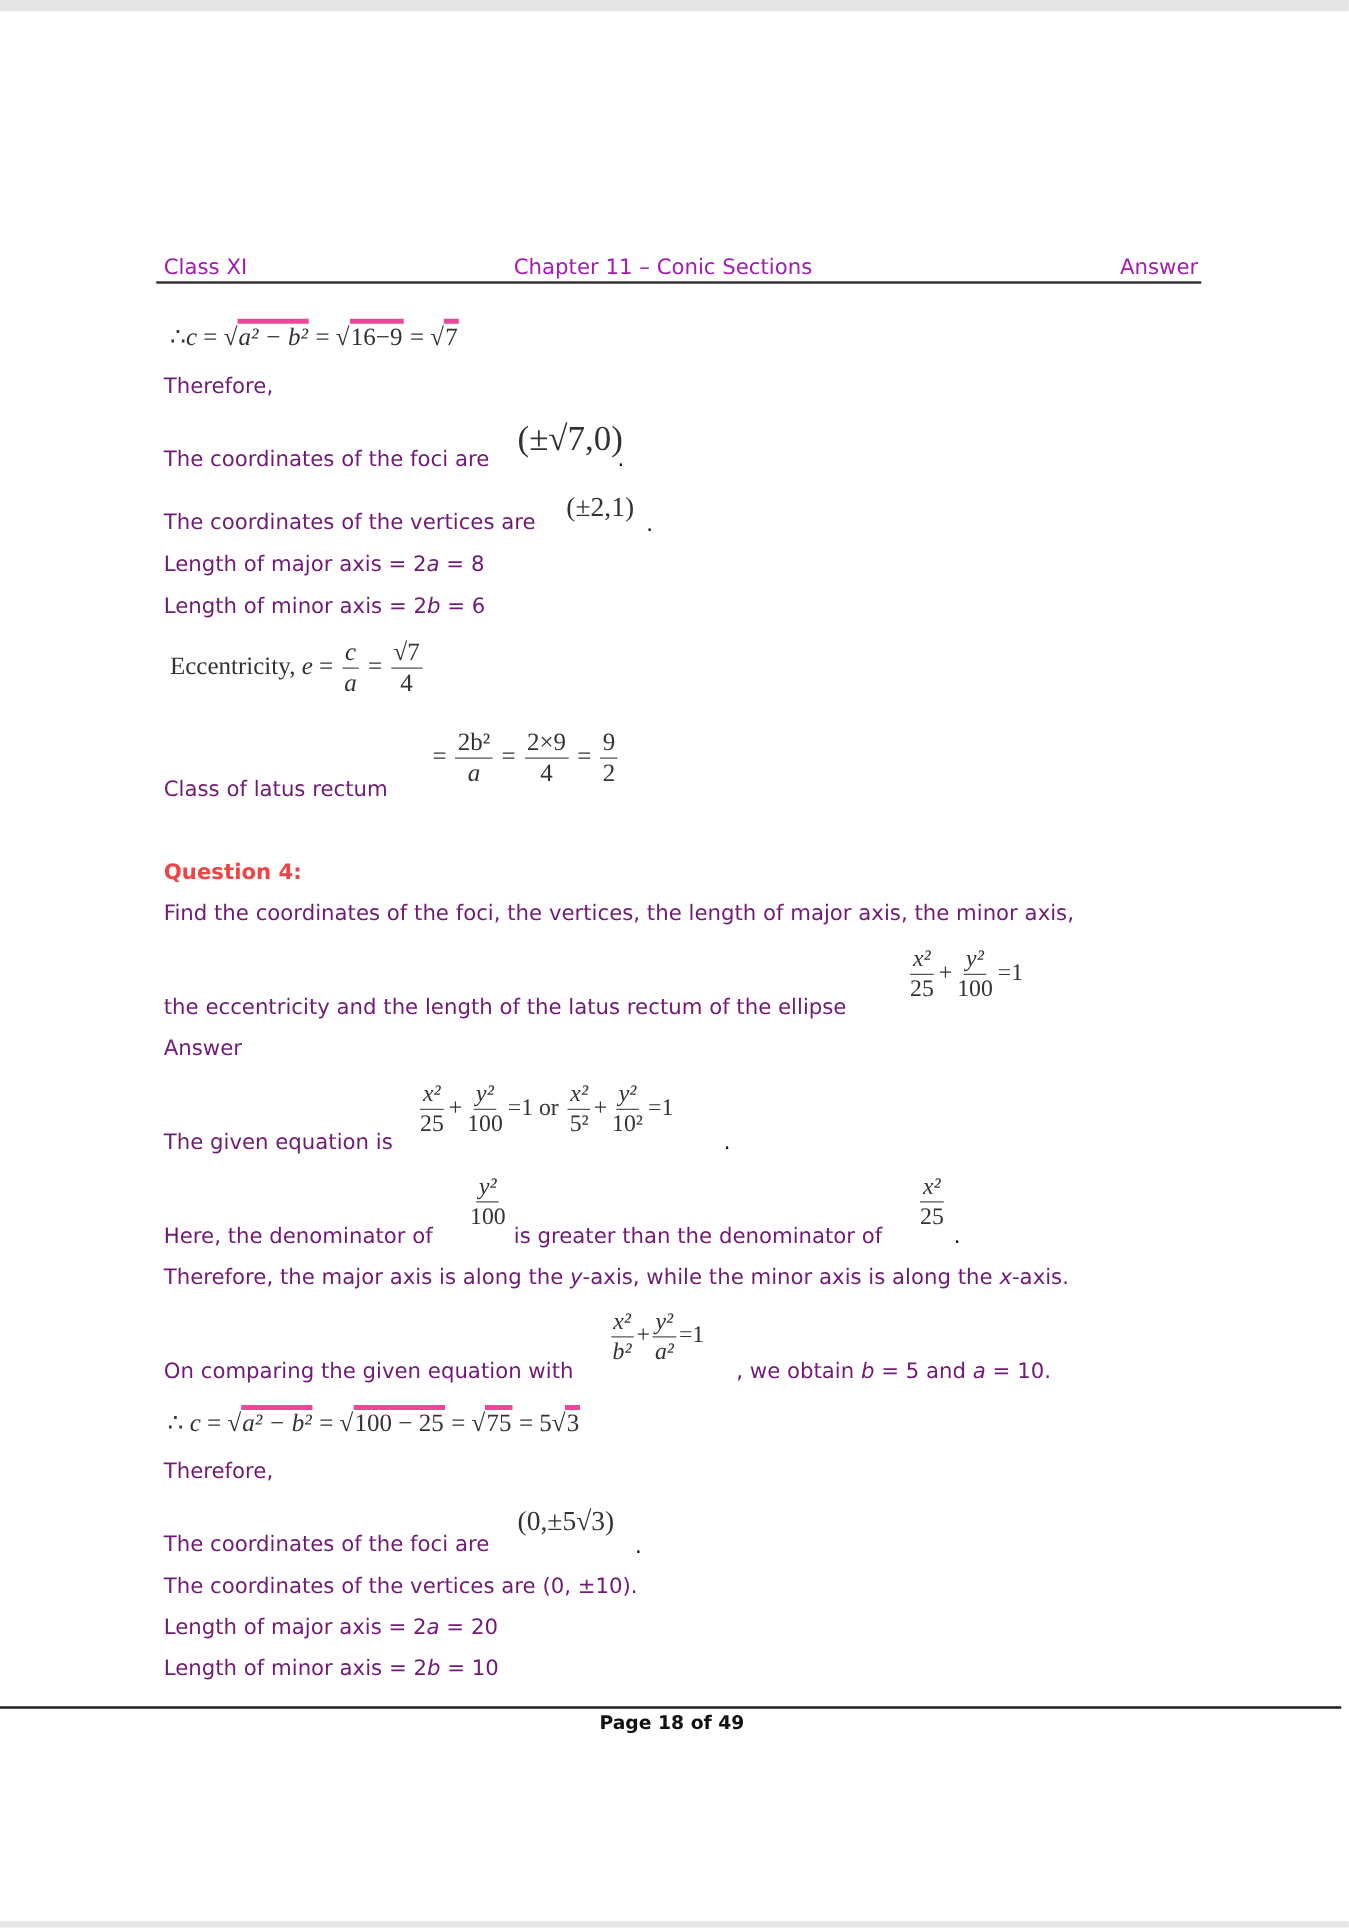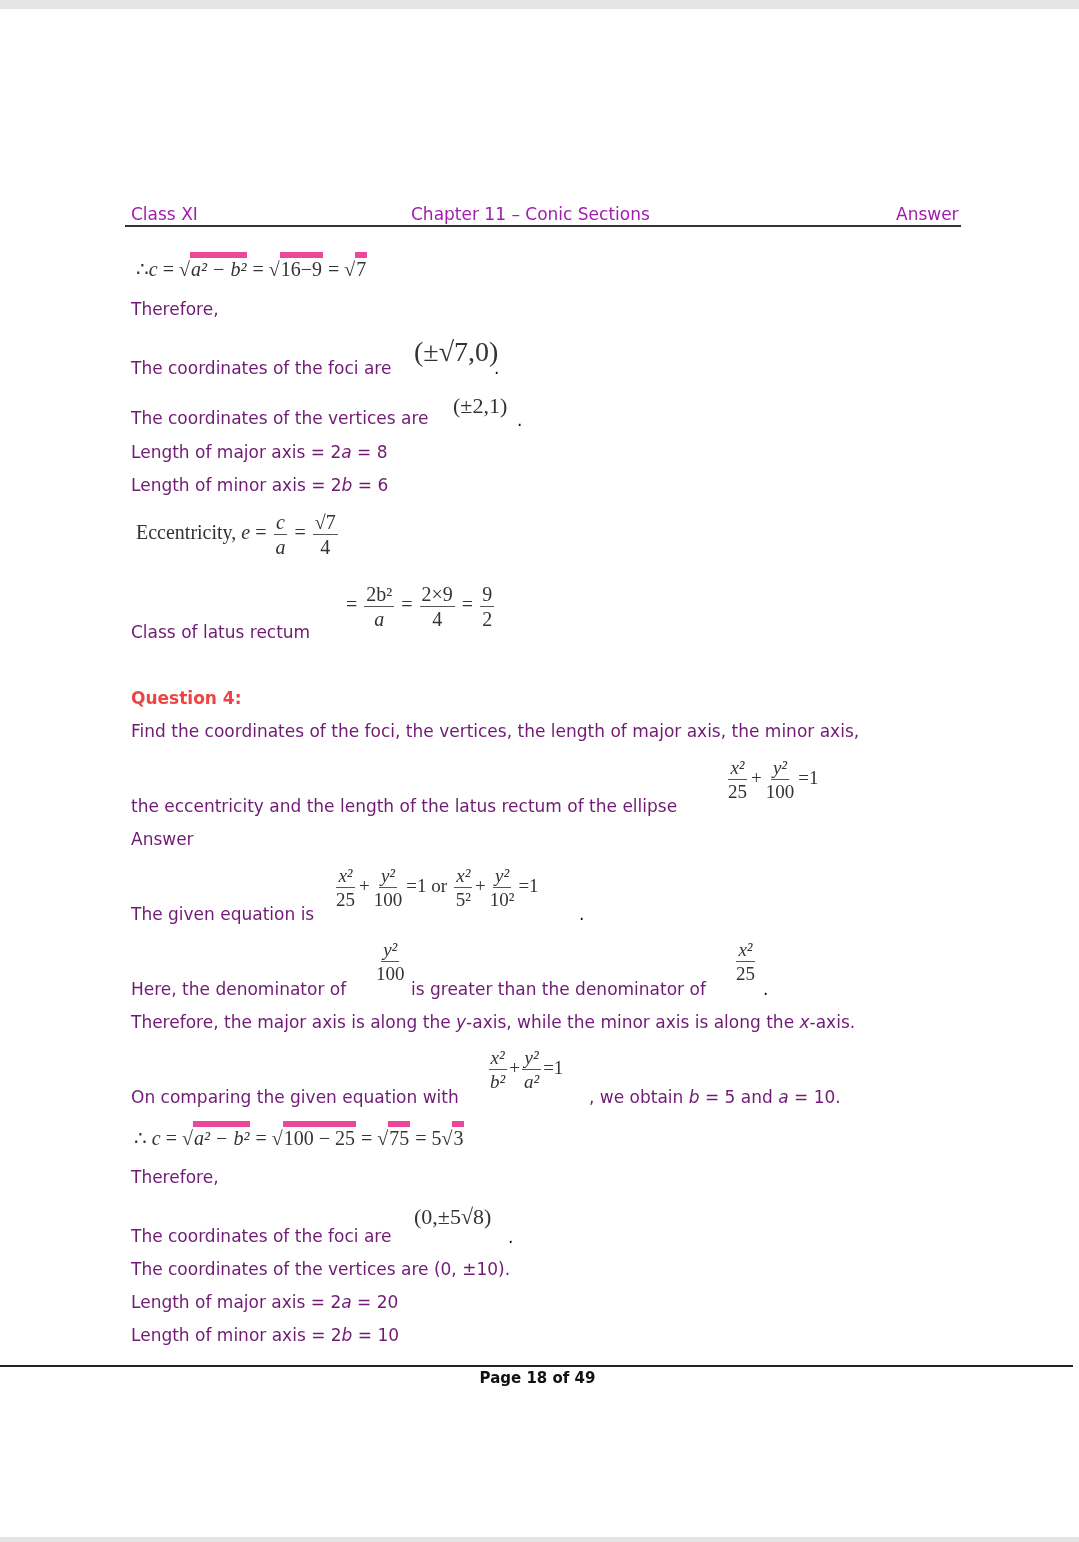--- a/index.html
+++ b/index.html
@@ -16,21 +16,21 @@
 
   .txt { position: absolute; left: 131px; font-size: 17px; color: #701a75; white-space: nowrap; line-height: 20px; }
   .m { font-family: "Liberation Serif", serif; color: #333; font-size: 20px; }
   .mi { font-style: italic; }
   .abs { position: absolute; white-space: nowrap; }
 
   .frac { display: inline-flex; flex-direction: column; align-items: center; vertical-align: middle; line-height: 1; margin: 0 2px; }
   .frac .num { padding: 0 2px 2px; border-bottom: 1px solid #555; }
   .frac .den { padding: 2px 2px 0; }
   .sqrt { display: inline-block; }
-  .sqrt .rad { border-top: 6px solid #ec4899; padding: 0 1px; }
+  .sqrt .rad { border-top: 4px solid #ec4899; padding: 0 1px; }
 
   .qhead { position: absolute; left: 131px; top: 688px; font-size: 17px; font-weight: bold; color: #ef4444; }
 
   .foot-line { position: absolute; left: 0; top: 1365px; width: 1073px; height: 2px; background: #222; }
   .pageno { position: absolute; left: 0; width: 1075px; top: 1369px; text-align: center; font-size: 15px; font-weight: bold; color: #111; }
 </style>
 </head>
 <body>
 
 <div class="topbar"></div>
@@ -170,21 +170,21 @@
   <span>∴</span> <span class="mi">c</span> =
   <span class="sqrt">√<span class="rad mi">a² − b²</span></span> =
   <span class="sqrt">√<span class="rad">100 − 25</span></span> =
   <span class="sqrt">√<span class="rad">75</span></span> =
   <span>5</span><span class="sqrt">√<span class="rad">3</span></span>
 </div>
 
 <div class="txt" style="top:1167px">Therefore,</div>
 
 <div class="txt" style="top:1226px">The coordinates of the foci are</div>
-<div class="abs m" style="left:414px; top:1204px; font-size:22px">(0,±5√8)</div>
+<div class="abs m" style="left:414px; top:1204px; font-size:22px">(0,±5√3)</div>
 <div class="abs" style="left:508px; top:1227px; font-size:17px">.</div>
 
 <div class="txt" style="top:1259px">The coordinates of the vertices are (0, ±10).</div>
 <div class="txt" style="top:1292px">
   <span>Length of major axis = 2</span><i>a</i><span> = 20</span>
 </div>
 <div class="txt" style="top:1325px">
   <span>Length of minor axis = 2</span><i>b</i><span> = 10</span>
 </div>
 

